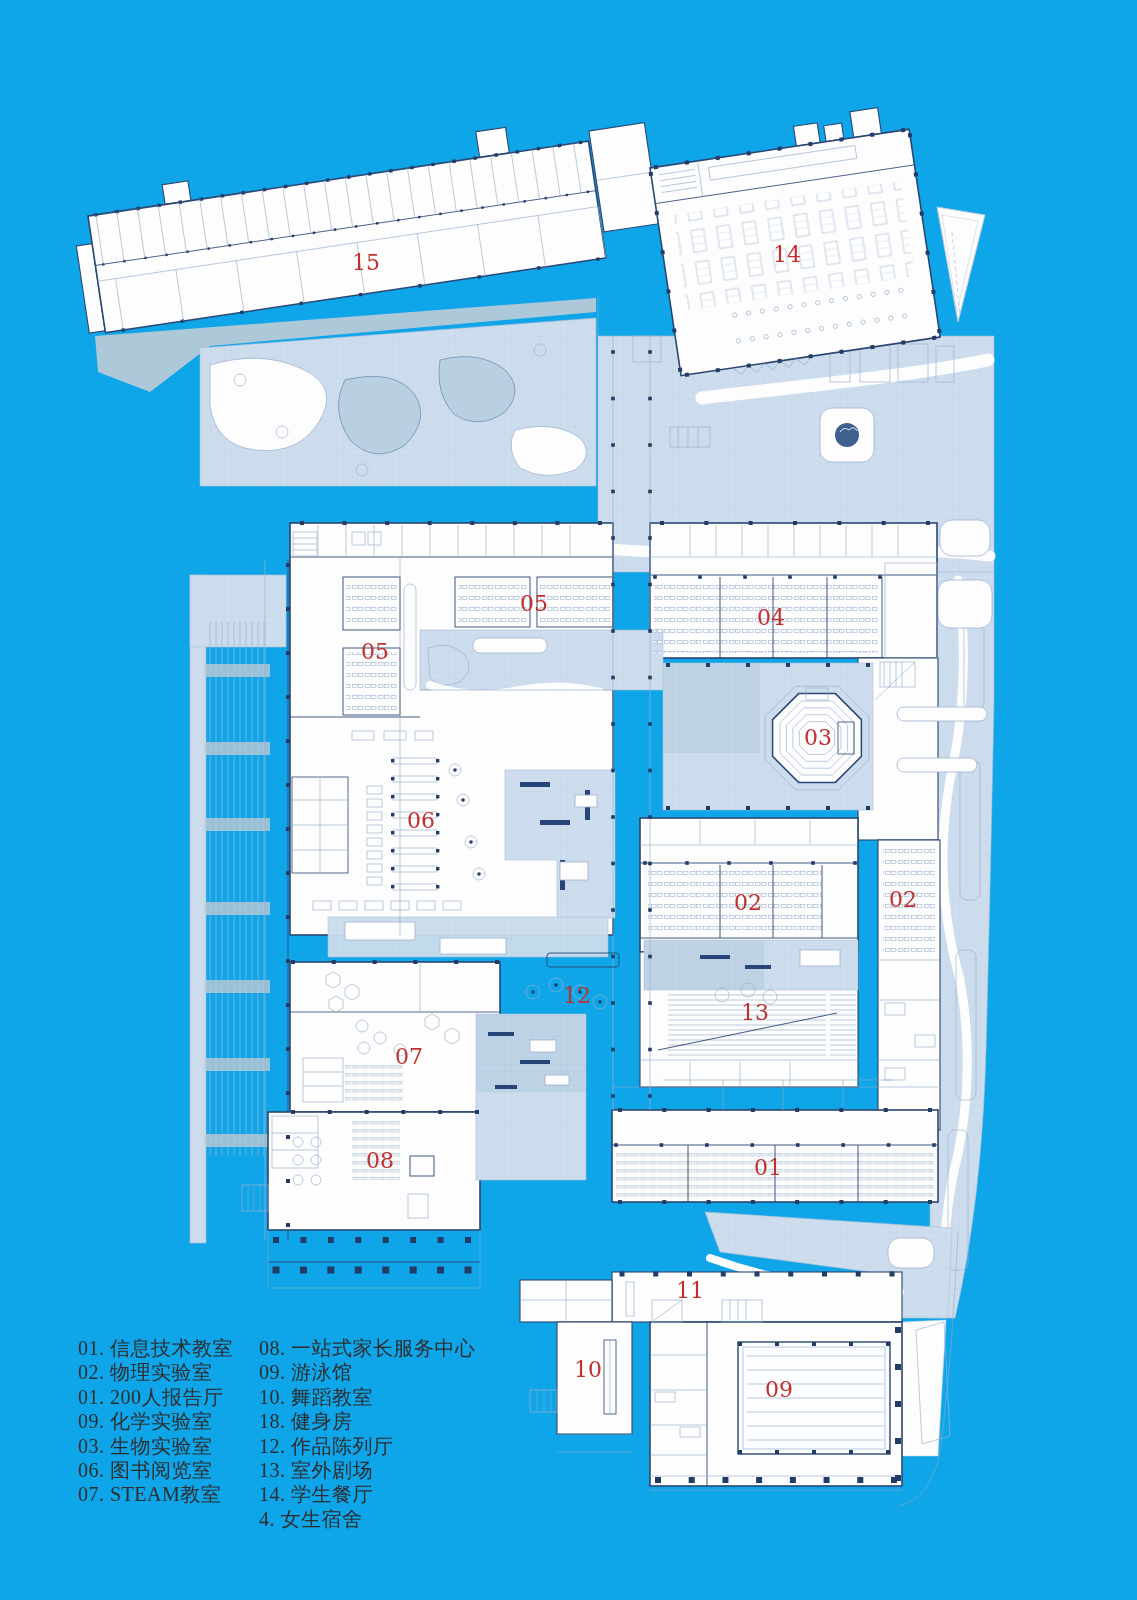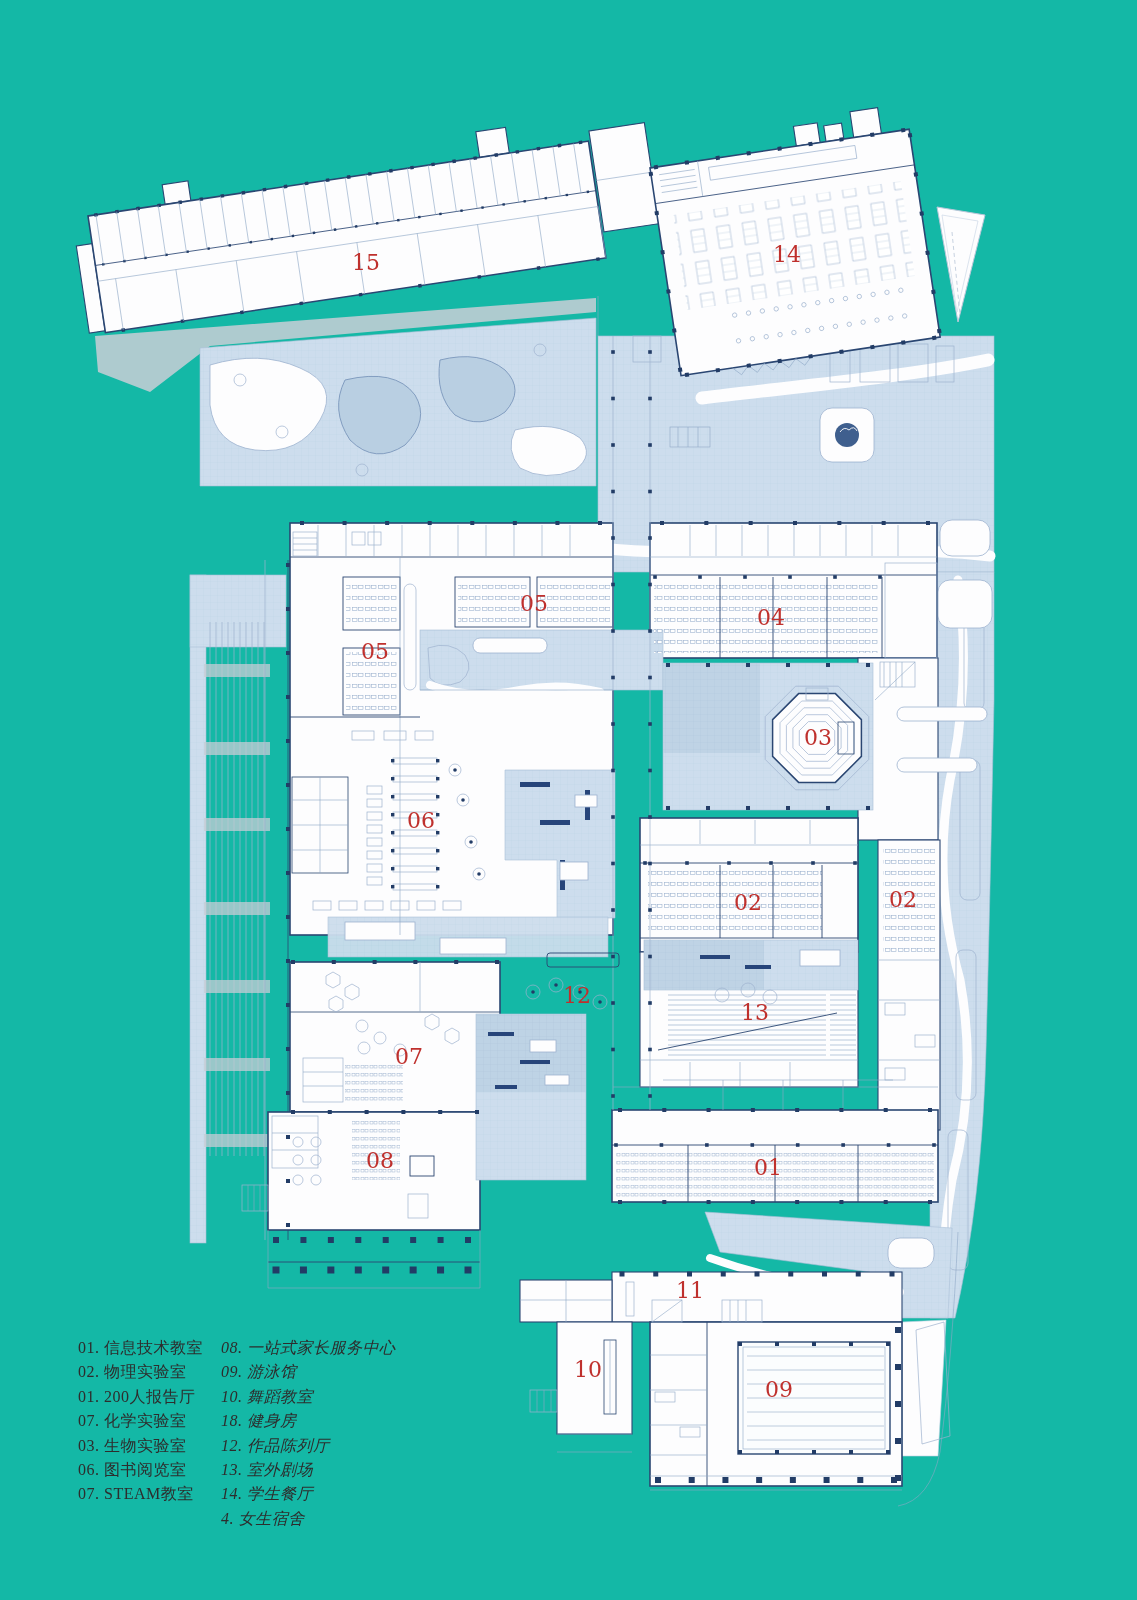--- a/index.html
+++ b/index.html
@@ -1,37 +1,37 @@
 <!DOCTYPE html>
 <html><head>
 <meta charset="utf-8">
 <style>
   html,body{margin:0;padding:0;background:#ffffff;}
-  .stage{position:relative;width:1137px;height:1600px;background:#14b8a6;overflow:hidden;
+  .stage{position:relative;width:1137px;height:1600px;background:#0ea5e9;overflow:hidden;
          font-family:"Liberation Serif", serif;}
   svg{position:absolute;left:0;top:0;}
   .w9 {stroke:#2a4672;stroke-width:.9;fill:none;}
   .w8 {stroke:#2a4672;stroke-width:.8;fill:none;}
   .tl {stroke:#8fa8c6;stroke-width:.6;fill:none;}
   .tlw{stroke:#9db2cf;stroke-width:.7;fill:none;}
   .lane{stroke:#b6c6da;stroke-width:.9;fill:none;}
   .bld{fill:#fdfdfe;stroke:#2a4672;stroke-width:1.6;}
   .bld2{fill:#fdfdfe;stroke:#2a4672;stroke-width:1.1;}
   .room{fill:none;stroke:#2a4672;stroke-width:.9;}
   .lite{fill:none;stroke:#9db2cf;stroke-width:.7;}
   .whit{fill:#fdfdfe;stroke:#9db2cf;stroke-width:.8;}
   .pond{fill:#b9cfe2;stroke:#7b96bb;stroke-width:.9;}
   .bluepatch{stroke:#a9c0d6;stroke-width:.6;}
   .navy{fill:#27457a;}
   .sq{fill:#223c66;}
   
   .legend{position:absolute;left:78px;top:1336px;display:flex;gap:14px;
-          color:#2d2d2d;font-size:16px;line-height:24.4px;letter-spacing:.5px;}
+          color:#2d2d2d;font-size:20px;line-height:24.4px;letter-spacing:.5px;}
   .legend .col{display:flex;flex-direction:column;}
-  .legend .col2{margin-left:4px;font-style:italic;}
+  .legend .col2{margin-left:12px;}
   .plan-label{font-family:"DejaVu Serif","Liberation Serif",serif;}
 </style>
 </head>
 <body>
 
 <div class="stage">
 <svg width="1137" height="1600" viewBox="0 0 1137 1600">
   <defs>
     <pattern id="gridP" width="7" height="7" patternUnits="userSpaceOnUse">
       <rect width="7" height="7" fill="#cddded"></rect>
@@ -836,21 +836,21 @@
         <text x="588" y="1369" text-anchor="middle" dominant-baseline="central" font-size="22" fill="#bf302d" class="plan-label">10</text>
         <text x="779" y="1389" text-anchor="middle" dominant-baseline="central" font-size="22" fill="#bf302d" class="plan-label">09</text>
       </g>
 </svg>
 
 <div class="legend">
   <div class="col" id="legend-col-1">
         <div>01. 信息技术教室</div>
         <div>02. 物理实验室</div>
         <div>01. 200人报告厅</div>
-        <div>07. 化学实验室</div>
+        <div>09. 化学实验室</div>
         <div>03. 生物实验室</div>
         <div>06. 图书阅览室</div>
         <div>07. STEAM教室</div>
       </div>
   <div class="col col2" id="legend-col-2">
         <div>08. 一站式家长服务中心</div>
         <div>09. 游泳馆</div>
         <div>10. 舞蹈教室</div>
         <div>18. 健身房</div>
         <div>12. 作品陈列厅</div>

